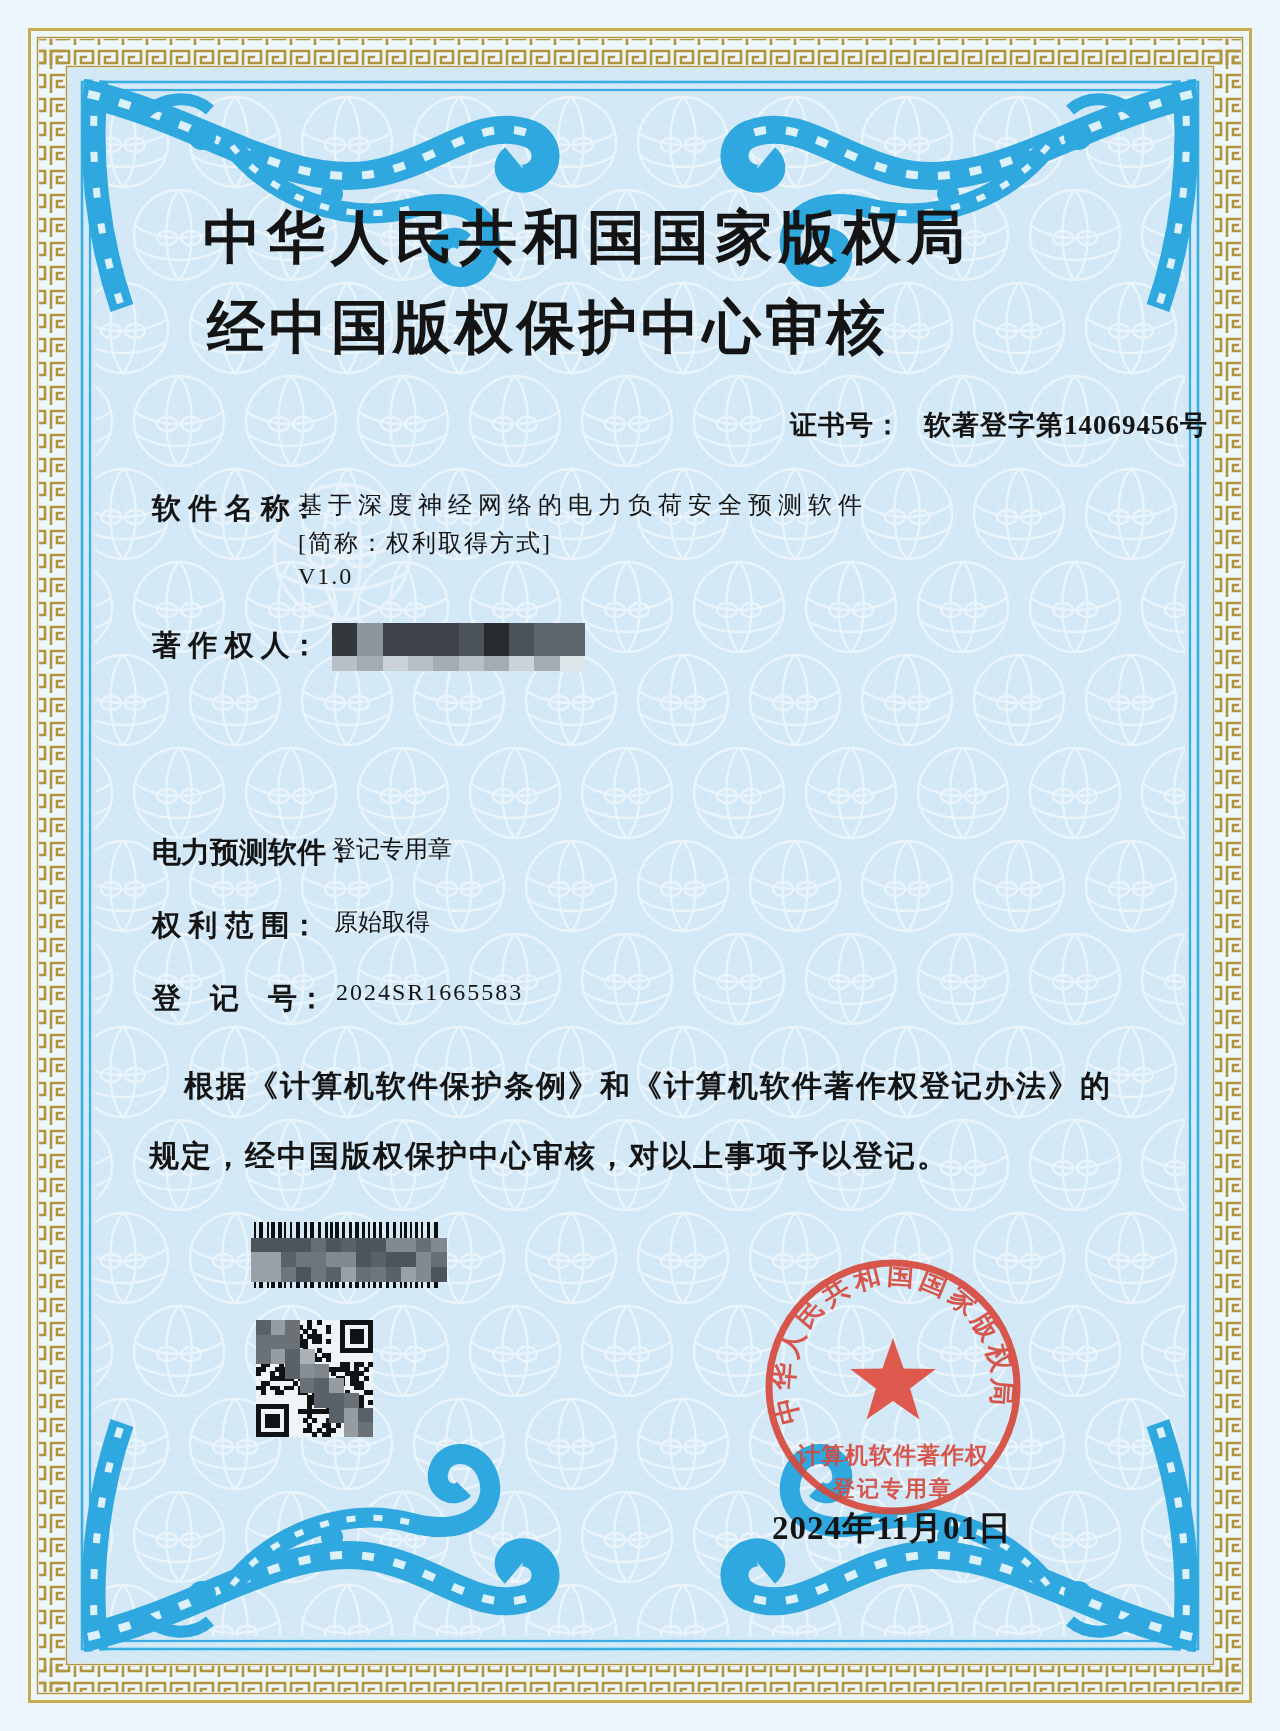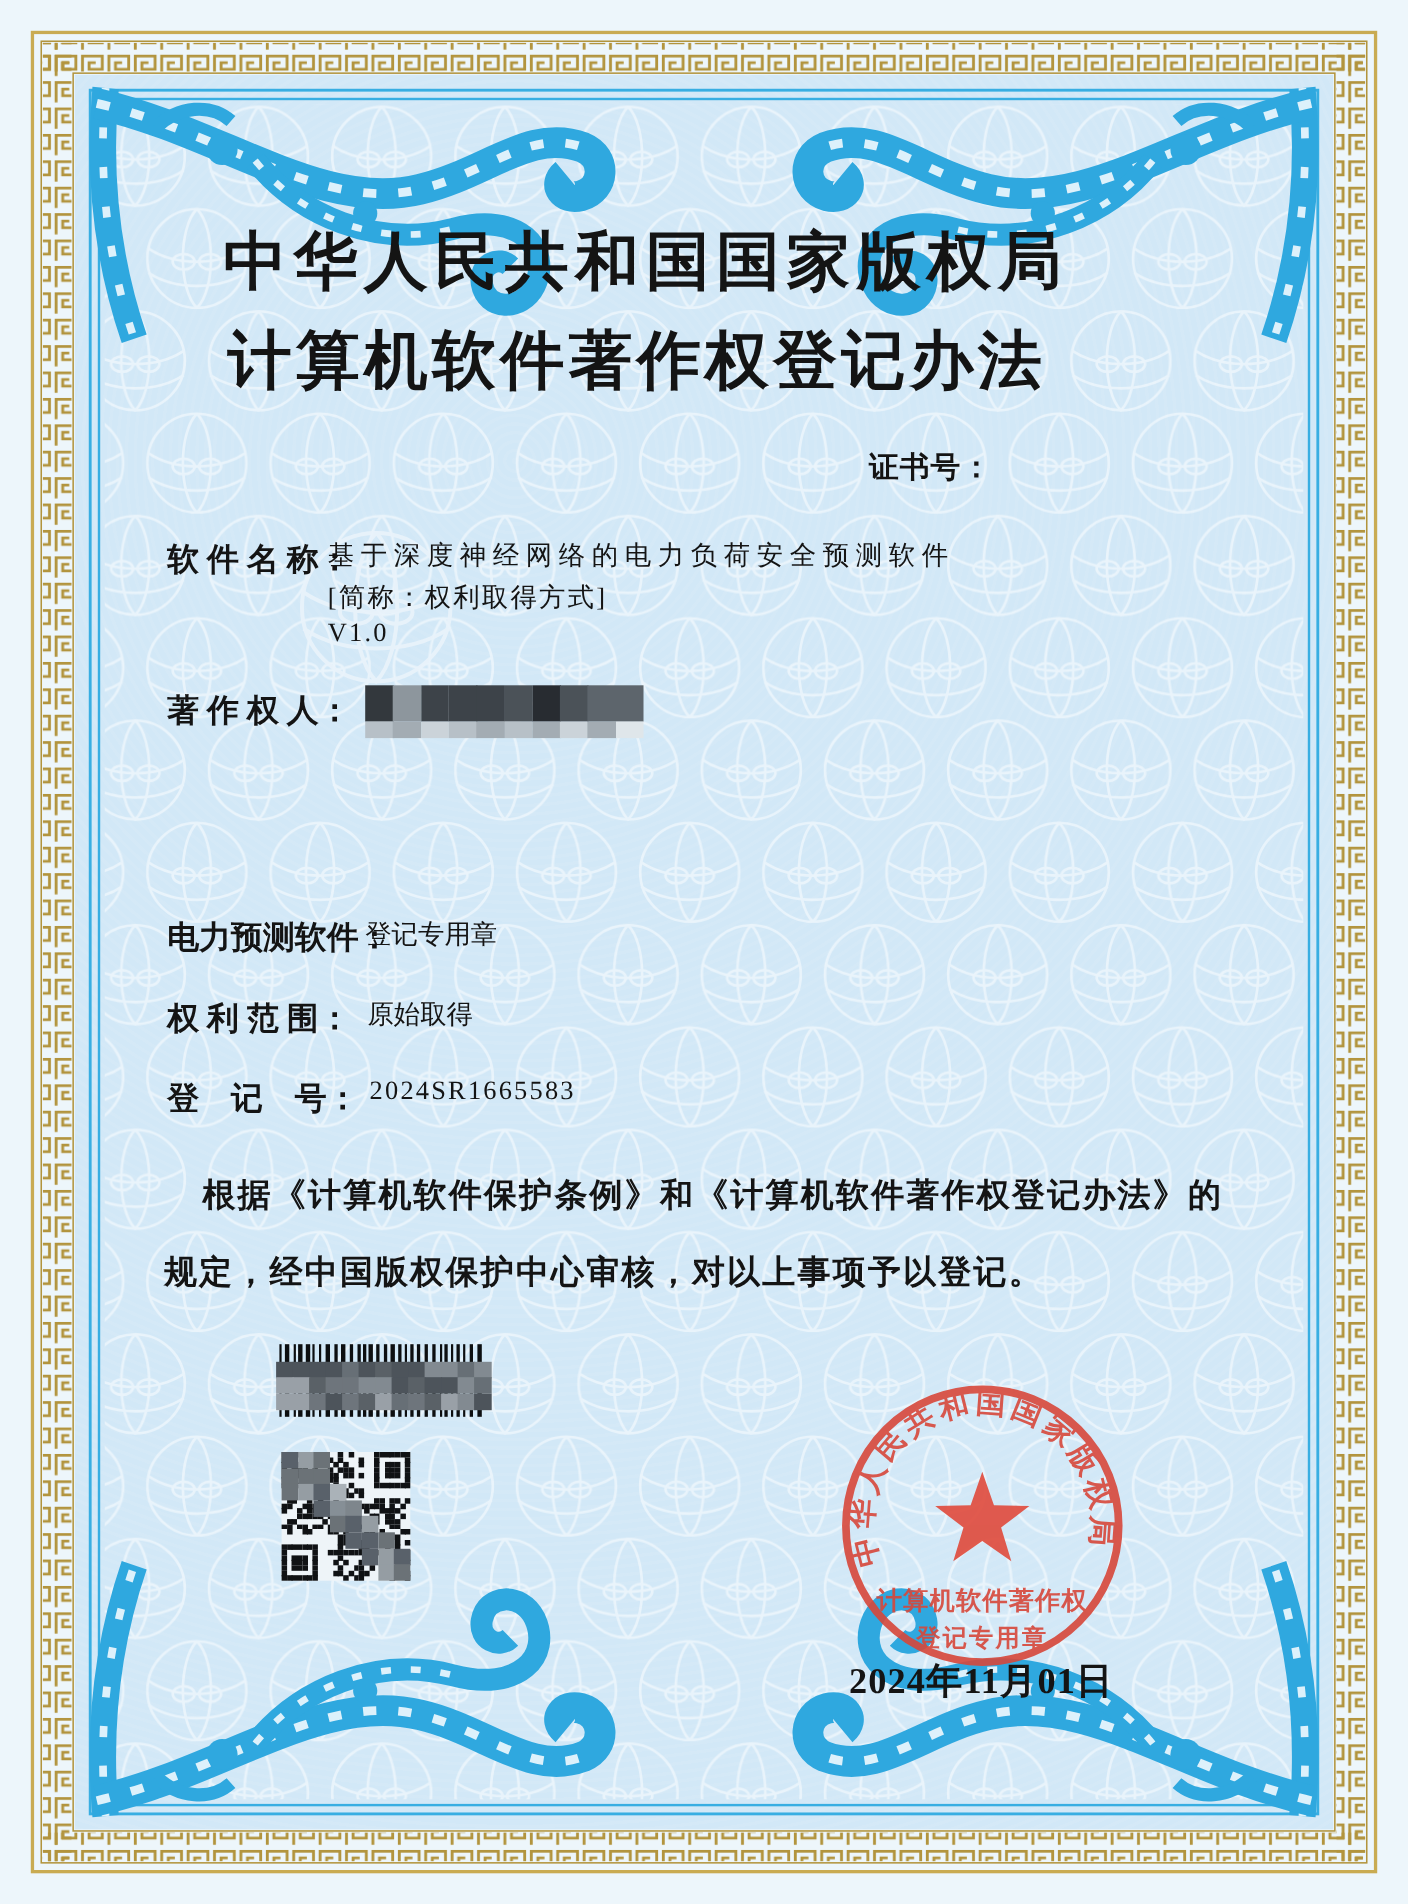--- a/index.html
+++ b/index.html
@@ -106,24 +106,25 @@
   <rect x="82" y="82" width="1116" height="1567" fill="none" stroke="#38aee2" stroke-width="2.6"></rect>
   <rect x="90" y="90" width="1100" height="1551" fill="none" stroke="#38aee2" stroke-width="2.2"></rect>
 
   <use href="#cornOrn" transform="translate(82,76)"></use>
   <use href="#cornOrn" transform="translate(1198,76) scale(-1,1)"></use>
   <use href="#cornOrn" transform="translate(82,1655) scale(1,-1)"></use>
   <use href="#cornOrn" transform="translate(1198,1655) scale(-1,-1)"></use>
 </svg>
 
 <div class="title t1">中华人民共和国国家版权局</div>
-<div class="title t2">计算机软件著作权登记办法</div>
+<div class="title t2">经中国版权保护中心审核</div>
 
 <div class="certno">
   <span>证书号：</span>
+  <span>软著登字第14069456号</span>
 </div>
 
 <div class="lab" style="top:489px">软 件 名 称：</div>
 <div class="val name" style="top:489px">基于深度神经网络的电力负荷安全预测软件</div>
 <div class="val sub" style="top:527px">[简称：权利取得方式]</div>
 <div class="val sub" style="top:563px">V1.0</div>
 
 <div class="lab" style="top:626px">著 作 权 人：</div>
 <div class="mosaic" id="owner-mosaic">
     <i style="left: 0px; top: 0px; width: 25.8px; height: 33px; background: rgb(51, 56, 61);"></i>

